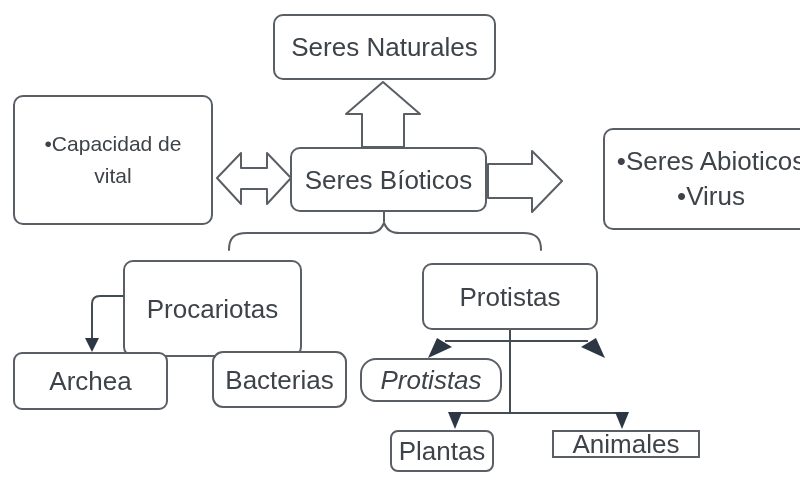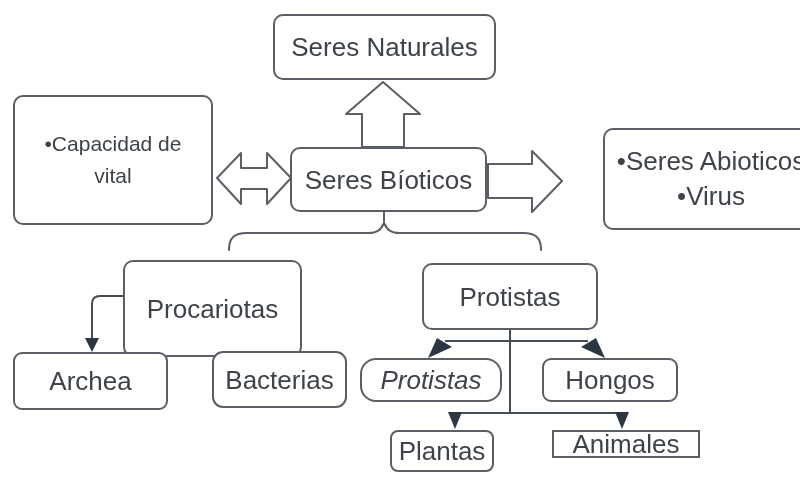--- a/index.html
+++ b/index.html
@@ -104,23 +104,20 @@
   </div>
 
   <div class="node fs-26" style="left:212px; top:351px; width:135px; height:57px; border-radius:11px;">
     <span class="line">Bacterias</span>
   </div>
 
   <div class="node fs-26" style="left:360px; top:358px; width:142px; height:44px; border-radius:16px;font-style:italic;">
     <span class="line">Protistas</span>
   </div>
 
-  <div class="node fs-26" style="left:542px; top:358px; width:136px; height:44px; border-radius:9px;">
-    <span class="line">Hongos</span>
-  </div>
 
   <div class="node fs-26" style="left:390px; top:430px; width:104px; height:42px; border-radius:8px;">
     <span class="line">Plantas</span>
   </div>
 
   <div class="node fs-26" style="left:552px; top:430px; width:148px; height:28px; border-radius:0;">
     <span class="line">Animales</span>
   </div>
 
 </div>

